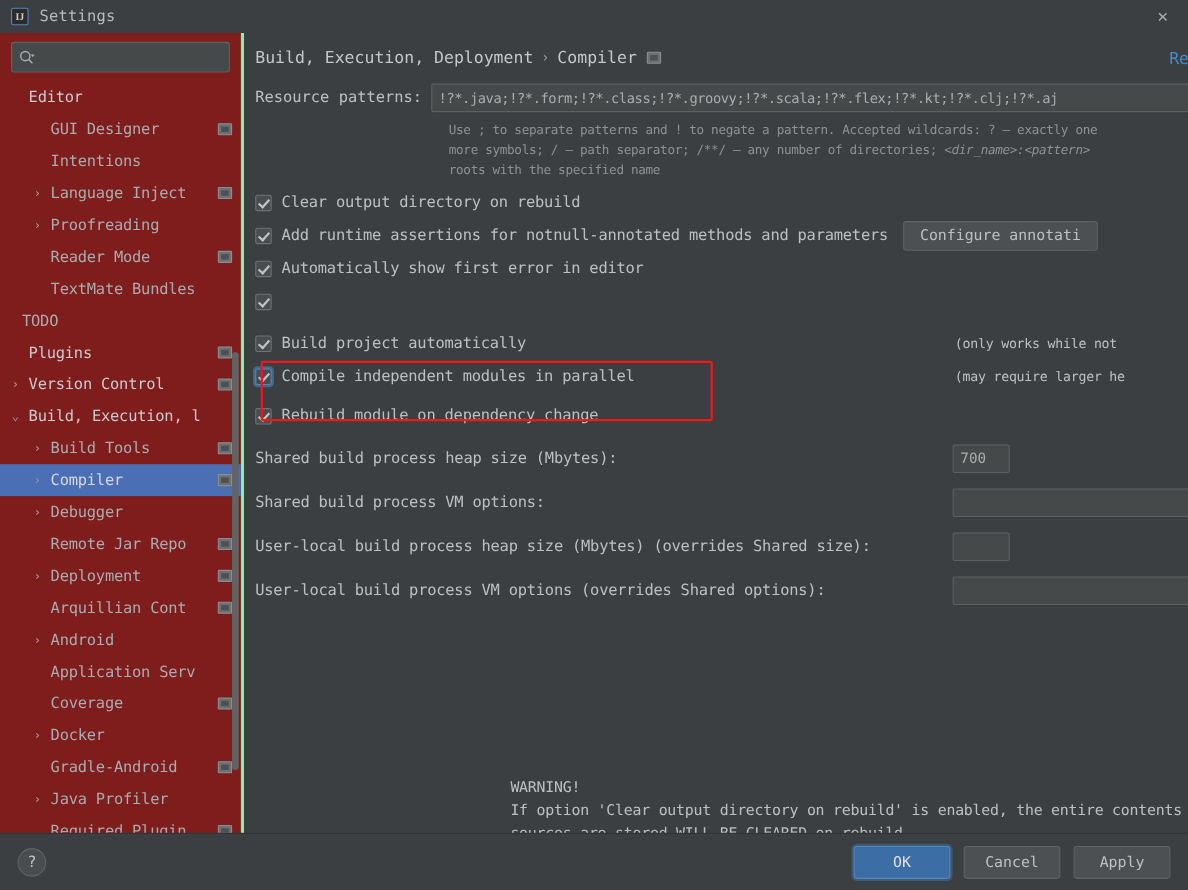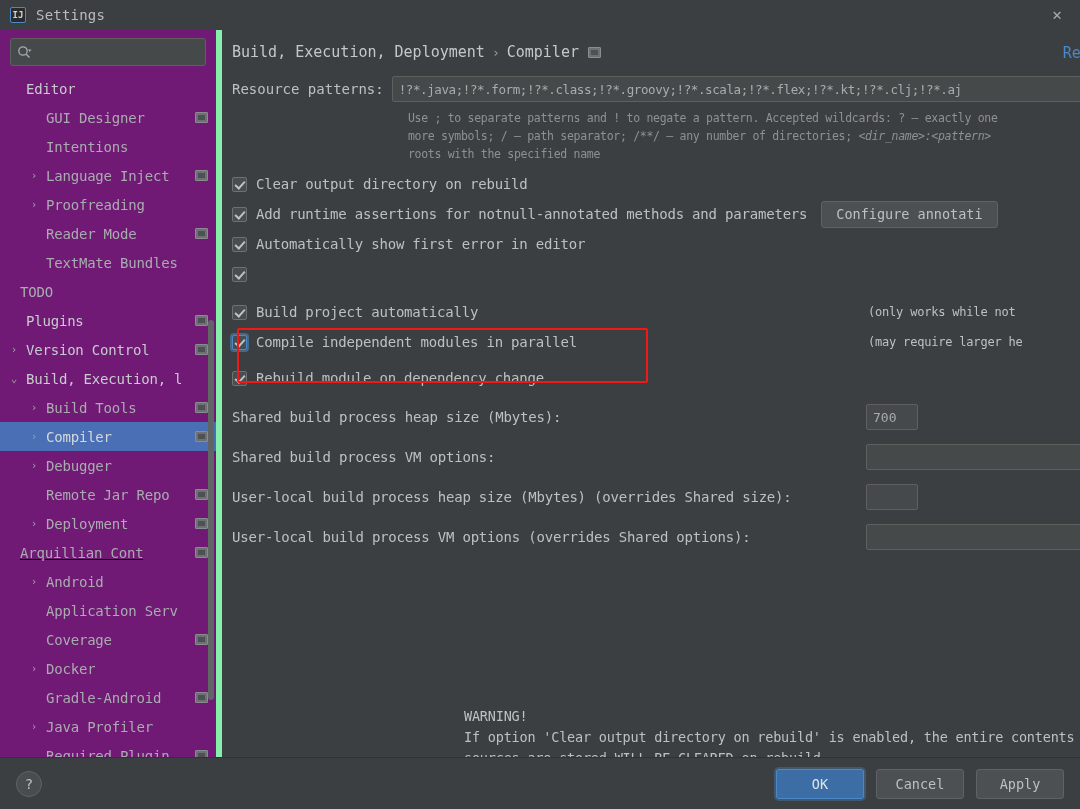--- a/index.html
+++ b/index.html
@@ -31,20 +31,21 @@
   .app-icon {
     width: 16px; height: 16px;
     background: #2B2B2B;
     border: 1.5px solid #4A88C7;
     border-radius: 2px;
     display: flex; align-items: center; justify-content: center;
     font-size: 9px; color: #CFD2D4;
     font-weight: bold;
     line-height: 1;
     margin-right: 10px;
+    font-family: Liberation Serif, serif;
   }
   .title-text {
     font-size: 14px;
     color: #BBBBBB;
     font-family: "DejaVu Sans Mono", "Liberation Mono", monospace;
     letter-spacing: 0.2px;
   }
   .titlebar-spacer { flex: 1 1 auto; }
   .close-btn {
     width: 30px; height: 26px;
@@ -60,24 +61,24 @@
     flex: 1 1 auto;
     display: flex;
     min-height: 0;
     position: relative;
   }
 
   
   .sidebar {
     width: 222px;
     flex: 0 0 222px;
-    background: #701a75;
+    background: #7f1d1d;
     position: relative;
     overflow: hidden;
-    border-right: 6px solid #86efac;
+    border-right: 3px solid #86efac;
   }
   .search-wrap { padding: 8px 10px 6px 10px; }
   .search-box {
     height: 28px;
     background: #45494A;
     border: 1px solid #5E6060;
     border-radius: 3px;
     display: flex;
     align-items: center;
     padding: 0 6px;
@@ -509,21 +510,21 @@
             <span class="tree-label">Remote Jar Repo</span>
             <span class="spacer"></span>
             <span class="page-marker"></span>
           </div>
           <div class="tree-row level1" style="padding-left: 26px;">
             <span class="tw" style="margin-right: 4px;">›</span>
             <span class="tree-label">Deployment</span>
             <span class="spacer"></span>
             <span class="page-marker"></span>
           </div>
-          <div class="tree-row level1" style=" text-decoration: underline;">
+          <div class="tree-row level1" style="padding-left: 26px;">
             <span class="tw" style="margin-right: 4px;"></span>
             <span class="tree-label">Arquillian Cont</span>
             <span class="spacer"></span>
             <span class="page-marker"></span>
           </div>
           <div class="tree-row level1" style="padding-left: 26px;">
             <span class="tw" style="margin-right: 4px;">›</span>
             <span class="tree-label">Android</span>
             <span class="spacer"></span>
           </div>

